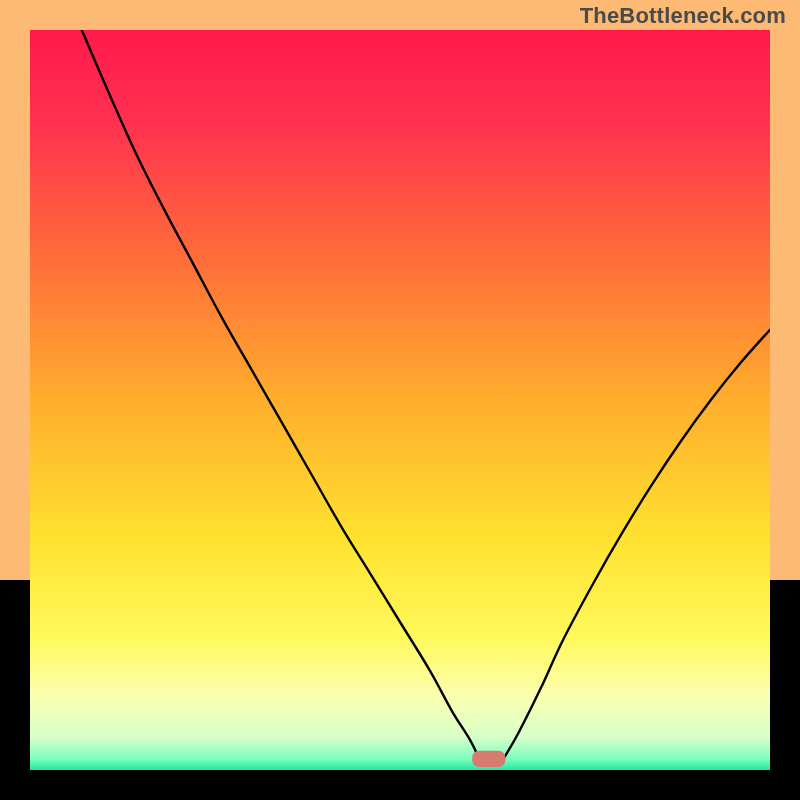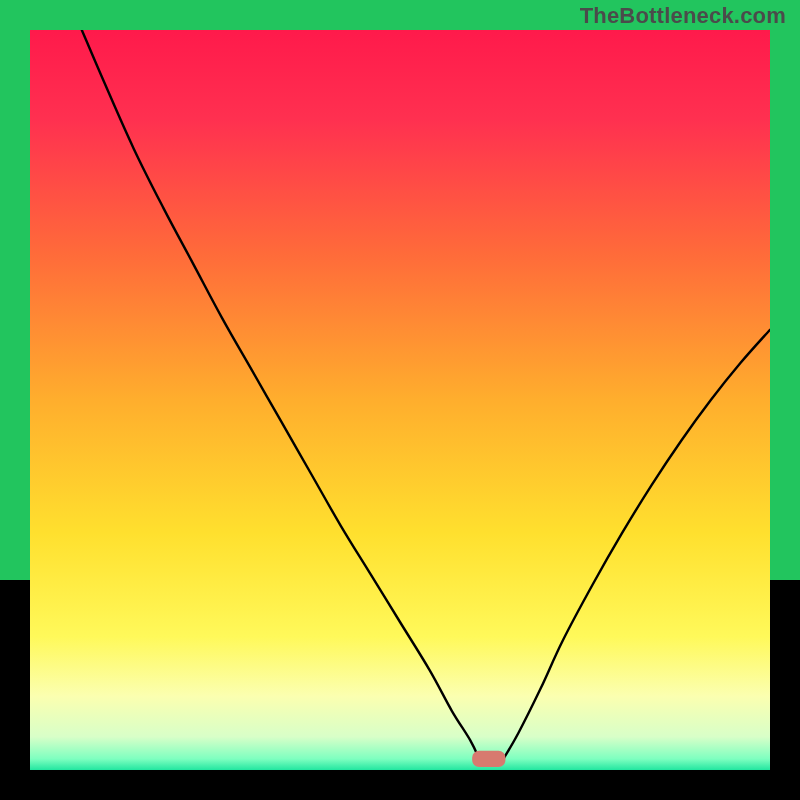--- a/index.html
+++ b/index.html
@@ -8,21 +8,21 @@
     width: 800px;
     height: 800px;
     background: #000;
     font-family: Arial, Helvetica, sans-serif;
     overflow: hidden;
   }
   .frame {
     position: relative;
     width: 800px;
     height: 580px;
-    background: #22c55e;
+    background: #fdba74;
   }
   .attribution {
     position: absolute;
     top: 3px;
     right: 14px;
     color: #4b4b4b;
     font-size: 22px;
     font-weight: 600;
     letter-spacing: 0.2px;
     z-index: 10;

